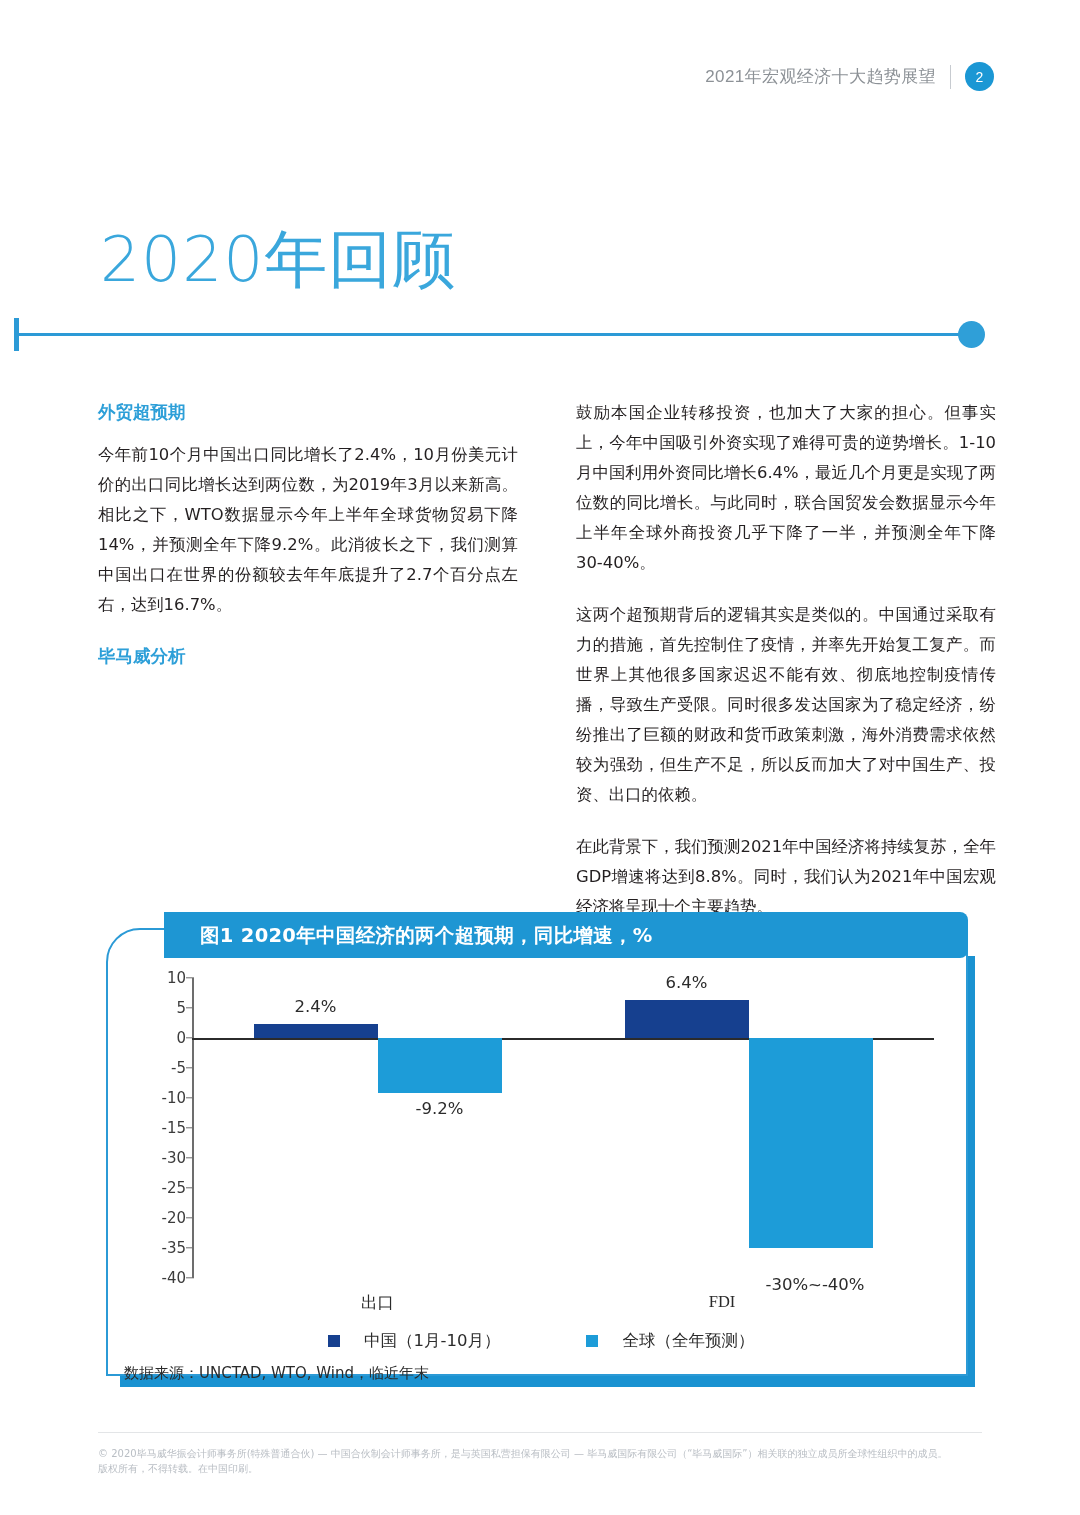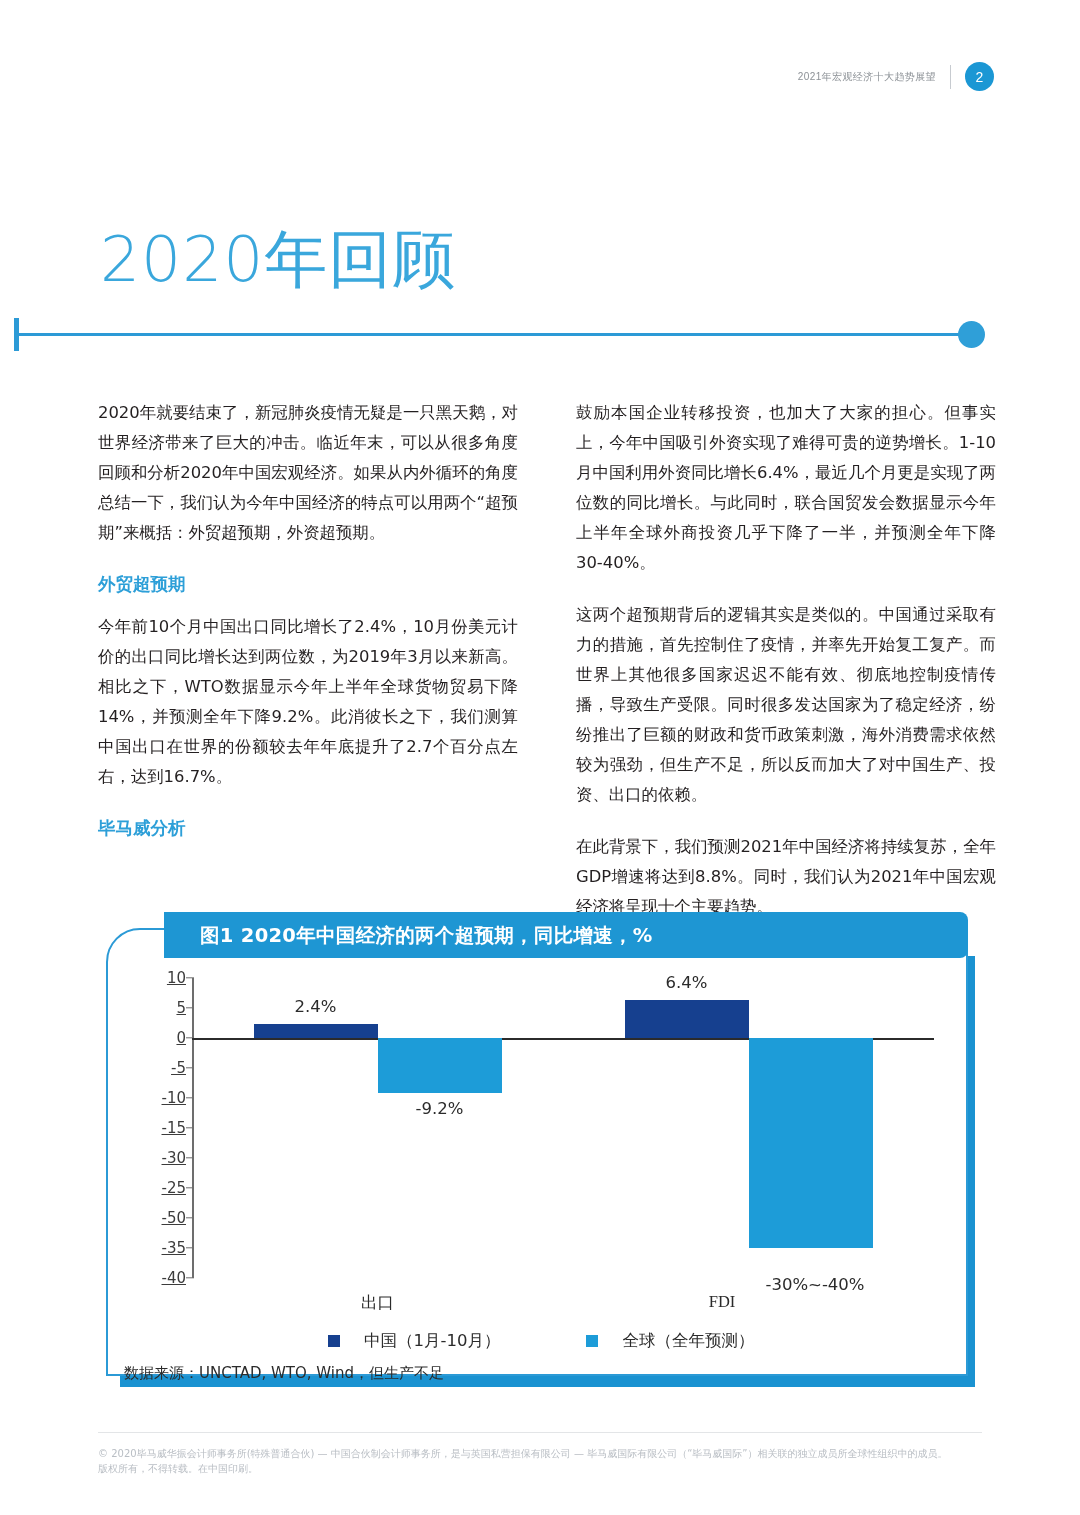--- a/index.html
+++ b/index.html
@@ -19,21 +19,21 @@
   
   .header {
     position: absolute;
     top: 62px;
     right: 86px;
     display: flex;
     align-items: center;
     gap: 14px;
   }
   .header-title {
-    font-size: 10px;
+    font-size: 17px;
     color: #8c9196;
     letter-spacing: .4px;
     white-space: nowrap;
   }
   .header-sep {
     width: 1px;
     height: 24px;
     background: #c7cbd0;
   }
   .page-badge {
@@ -184,21 +184,20 @@
     height: 300px;
   }
   .axis-label {
     position: absolute;
     right: 0;
     transform: translateY(-50%);
     font-size: 15px;
     color: #3c3c3c;
     white-space: nowrap;
     font-family: "DejaVu Sans", "Liberation Sans", sans-serif;
-    text-decoration: underline;
   }
   .axis-line {
     position: absolute;
     left: 52px;
     top: 0;
     width: 1.6px;
     height: 300px;
     background: #6d6d6d;
   }
   .tick {
@@ -306,21 +305,20 @@
   <div class="page-badge">2</div>
 </div>
 
 <div class="section-title">2020年回顾</div>
 <div class="title-rule"></div>
 <div class="title-rule-cap"></div>
 <div class="title-rule-dot"></div>
 
 <div class="columns">
   <div class="col">
-    <p>2020年就要结束了，新冠肺炎疫情无疑是一只黑天鹅，对世界经济带来了巨大的冲击。临近年末，可以从很多角度回顾和分析2020年中国宏观经济。如果从内外循环的角度总结一下，我们认为今年中国经济的特点可以用两个“超预期”来概括：外贸超预期，外资超预期。</p>
     <div class="subhead">外贸超预期</div>
     <p>今年前10个月中国出口同比增长了2.4%，10月份美元计价的出口同比增长达到两位数，为2019年3月以来新高。相比之下，WTO数据显示今年上半年全球货物贸易下降14%，并预测全年下降9.2%。此消彼长之下，我们测算中国出口在世界的份额较去年年底提升了2.7个百分点左右，达到16.7%。</p>
     <div class="subhead">毕马威分析</div>
   </div>
   <div class="col">
     <p>鼓励本国企业转移投资，也加大了大家的担心。但事实上，今年中国吸引外资实现了难得可贵的逆势增长。1-10月中国利用外资同比增长6.4%，最近几个月更是实现了两位数的同比增长。与此同时，联合国贸发会数据显示今年上半年全球外商投资几乎下降了一半，并预测全年下降30-40%。</p>
     <p>这两个超预期背后的逻辑其实是类似的。中国通过采取有力的措施，首先控制住了疫情，并率先开始复工复产。而世界上其他很多国家迟迟不能有效、彻底地控制疫情传播，导致生产受限。同时很多发达国家为了稳定经济，纷纷推出了巨额的财政和货币政策刺激，海外消费需求依然较为强劲，但生产不足，所以反而加大了对中国生产、投资、出口的依赖。</p>
     <p>在此背景下，我们预测2021年中国经济将持续复苏，全年GDP增速将达到8.8%。同时，我们认为2021年中国宏观经济将呈现十个主要趋势。</p>
   </div>
 </div>
@@ -337,21 +335,21 @@
   <div class="plot">
     <div class="axis-labels" id="y-axis-labels">
         <div class="axis-label" style="top: 0px;">10</div>
         <div class="axis-label" style="top: 30px;">5</div>
         <div class="axis-label" style="top: 60px;">0</div>
         <div class="axis-label" style="top: 90px;">-5</div>
         <div class="axis-label" style="top: 120px;">-10</div>
         <div class="axis-label" style="top: 150px;">-15</div>
         <div class="axis-label" style="top: 180px;">-30</div>
         <div class="axis-label" style="top: 210px;">-25</div>
-        <div class="axis-label" style="top: 240px;">-50</div>
+        <div class="axis-label" style="top: 240px;">-20</div>
         <div class="axis-label" style="top: 270px;">-35</div>
         <div class="axis-label" style="top: 300px;">-40</div>
       </div>
     <div class="axis-line"></div>
     <div id="ticks">
         <div class="tick" style="top: 0px;"></div>
         <div class="tick" style="top: 30px;"></div>
         <div class="tick" style="top: 60px;"></div>
         <div class="tick" style="top: 90px;"></div>
         <div class="tick" style="top: 120px;"></div>
@@ -383,20 +381,20 @@
       <div class="legend-item">
         <span class="swatch navy"></span>
         <span>中国（1月-10月）</span>
       </div>
       <div class="legend-item">
         <span class="swatch cyan"></span>
         <span>全球（全年预测）</span>
       </div>
     </div>
 
-  <div class="figure-source">数据来源：UNCTAD, WTO, Wind，但生产不足</div>
+  <div class="figure-source">数据来源：UNCTAD, WTO, Wind，临近年末</div>
 </div>
 
 <div class="footer-rule"></div>
 <div class="footer">
   <div>© 2020毕马威华振会计师事务所(特殊普通合伙) — 中国合伙制会计师事务所，是与英国私营担保有限公司 — 毕马威国际有限公司（“毕马威国际”）相关联的独立成员所全球性组织中的成员。</div>
   <div>版权所有，不得转载。在中国印刷。</div>
 </div>
 
 </body></html>

